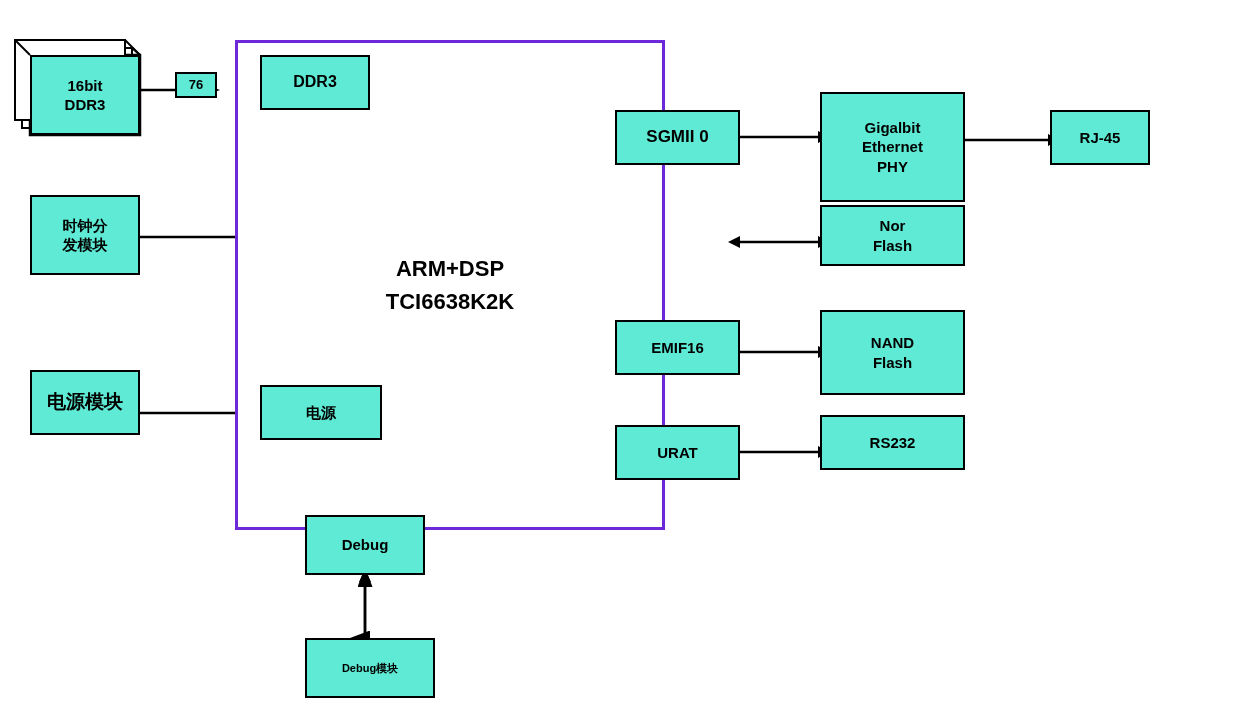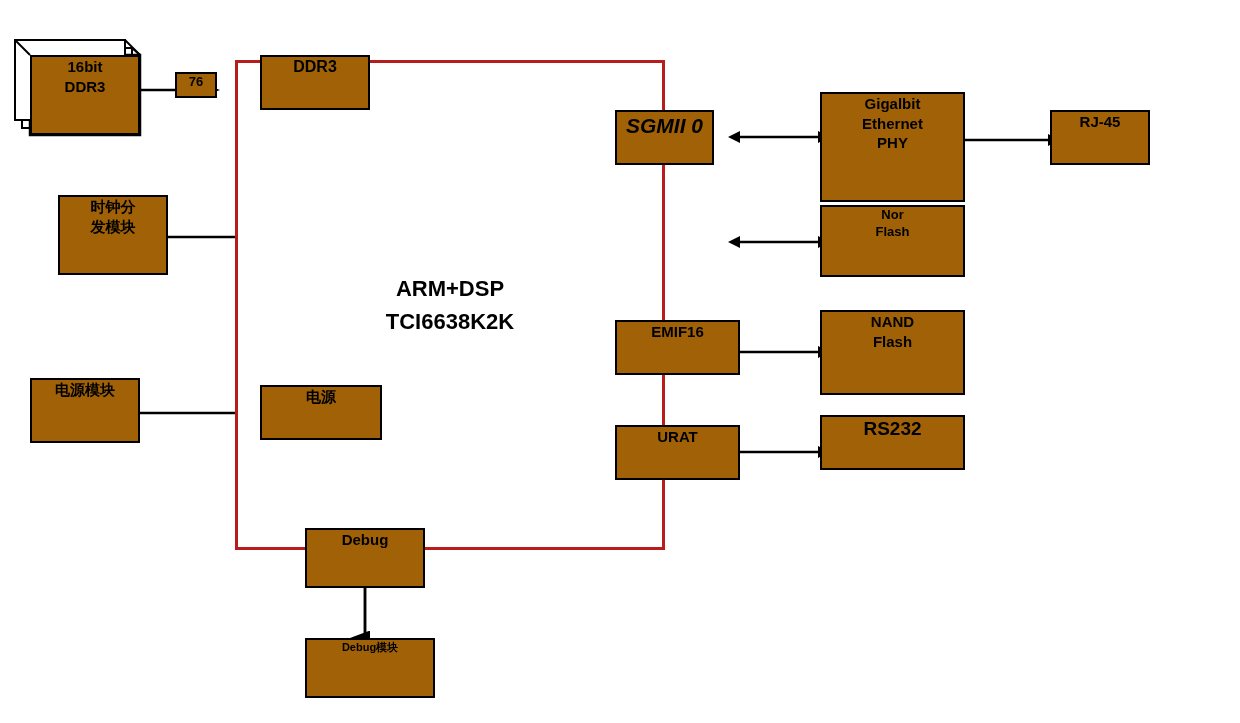--- a/index.html
+++ b/index.html
@@ -13,33 +13,33 @@
     }
     .diagram {
       position: absolute;
       top: 0; left: 0;
       width: 1240px;
       height: 723px;
     }
     .box {
       position: absolute;
       border: 2.5px solid #000;
-      background: #a16207;
+      background: #5eead4;
       display: flex;
+      align-items: center;
       justify-content: center;
       text-align: center;
       font-weight: bold;
       font-size: 15px;
       line-height: 1.3;
     }
     .box-large {
       position: absolute;
-      border: 3px solid #b91c1c;
+      border: 3px solid #6d28d9;
       background: #fff;
-      margin-top: 20px;
     }
     
     svg.arrows {
       position: absolute;
       top: 0; left: 0;
       width: 1240px;
       height: 723px;
       pointer-events: none;
     }
   </style>
@@ -116,67 +116,67 @@
   </div>
 
   <div class="box" style="left:175px; top:72px; width:42px; height:26px; font-size:13px; font-weight:bold;">
     <span>76</span>
   </div>
 
   <div class="box" style="left:260px; top:55px; width:110px; height:55px; font-size:16px;">
     <span>DDR3</span>
   </div>
 
-  <div class="box" style="left:30px; top:195px; width:110px; height:80px; font-size:15px;margin-left:28px;">
+  <div class="box" style="left:30px; top:195px; width:110px; height:80px; font-size:15px;">
     <span>时钟分<br>发模块</span>
   </div>
 
 
-  <div class="box" style="left:30px; top:378px; width:110px; height:65px; font-size:15px;">
+  <div class="box" style="left:30px; top:370px; width:110px; height:65px; font-size:19px;">
     <span>电源模块</span>
   </div>
 
   <div class="box" style="left:260px; top:385px; width:122px; height:55px; font-size:15px;">
     <span>电源</span>
   </div>
 
-  <div class="box" style="left:305px; top:515px; width:120px; height:60px; font-size:15px;margin-top:13px;">
+  <div class="box" style="left:305px; top:515px; width:120px; height:60px; font-size:15px;">
     <span>Debug</span>
   </div>
 
   <div class="box" style="left:305px; top:638px; width:130px; height:60px; font-size:11px;">
     <span>Debug模块</span>
   </div>
 
-  <div class="box" style="left:615px; top:110px; width:99px; height:55px; font-size:21px; font-weight:bold;font-style:italic;">
+  <div class="box" style="left:615px; top:110px; width:125px; height:55px; font-size:17px; font-weight:bold;">
     <span>SGMII 0</span>
   </div>
 
   <div class="box" style="left:820px; top:92px; width:145px; height:110px; font-size:15px; font-weight:bold;">
     <span>Gigalbit<br>Ethernet<br>PHY</span>
   </div>
 
   <div class="box" style="left:1050px; top:110px; width:100px; height:55px; font-size:15px; font-weight:bold;">
     <span>RJ-45</span>
   </div>
 
 
-  <div class="box" style="left:820px; top:205px; width:145px; height:72px; font-size:13px; font-weight:bold;">
+  <div class="box" style="left:820px; top:205px; width:145px; height:61px; font-size:15px; font-weight:bold;">
     <span>Nor<br>Flash</span>
   </div>
 
   <div class="box" style="left:615px; top:320px; width:125px; height:55px; font-size:15px; font-weight:bold;">
     <span>EMIF16</span>
   </div>
 
   <div class="box" style="left:820px; top:310px; width:145px; height:85px; font-size:15px; font-weight:bold;">
     <span>NAND<br>Flash</span>
   </div>
 
   <div class="box" style="left:615px; top:425px; width:125px; height:55px; font-size:15px; font-weight:bold;">
     <span>URAT</span>
   </div>
 
-  <div class="box" style="left:820px; top:415px; width:145px; height:55px; font-size:19px; font-weight:bold;">
+  <div class="box" style="left:820px; top:415px; width:145px; height:55px; font-size:15px; font-weight:bold;">
     <span>RS232</span>
   </div>
 
 </div>
 
 </body></html>

